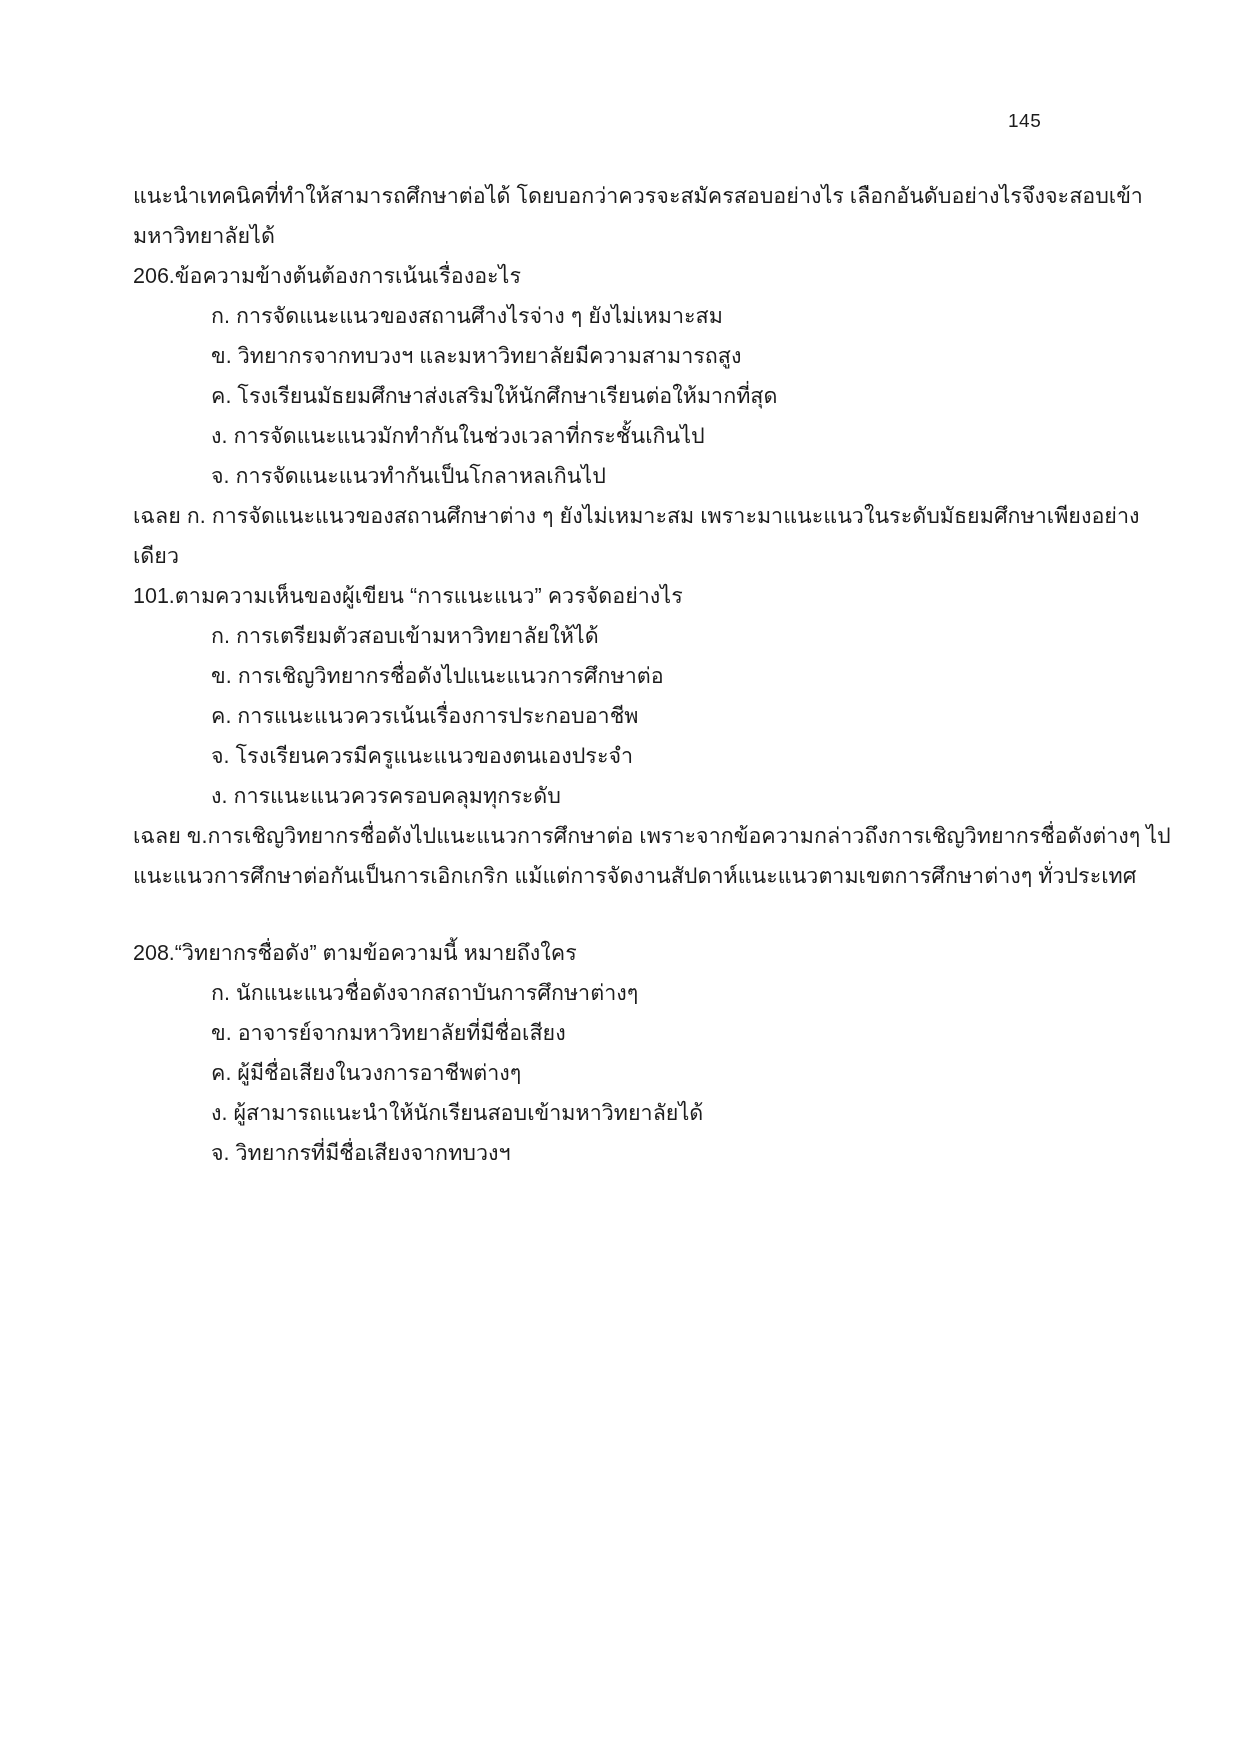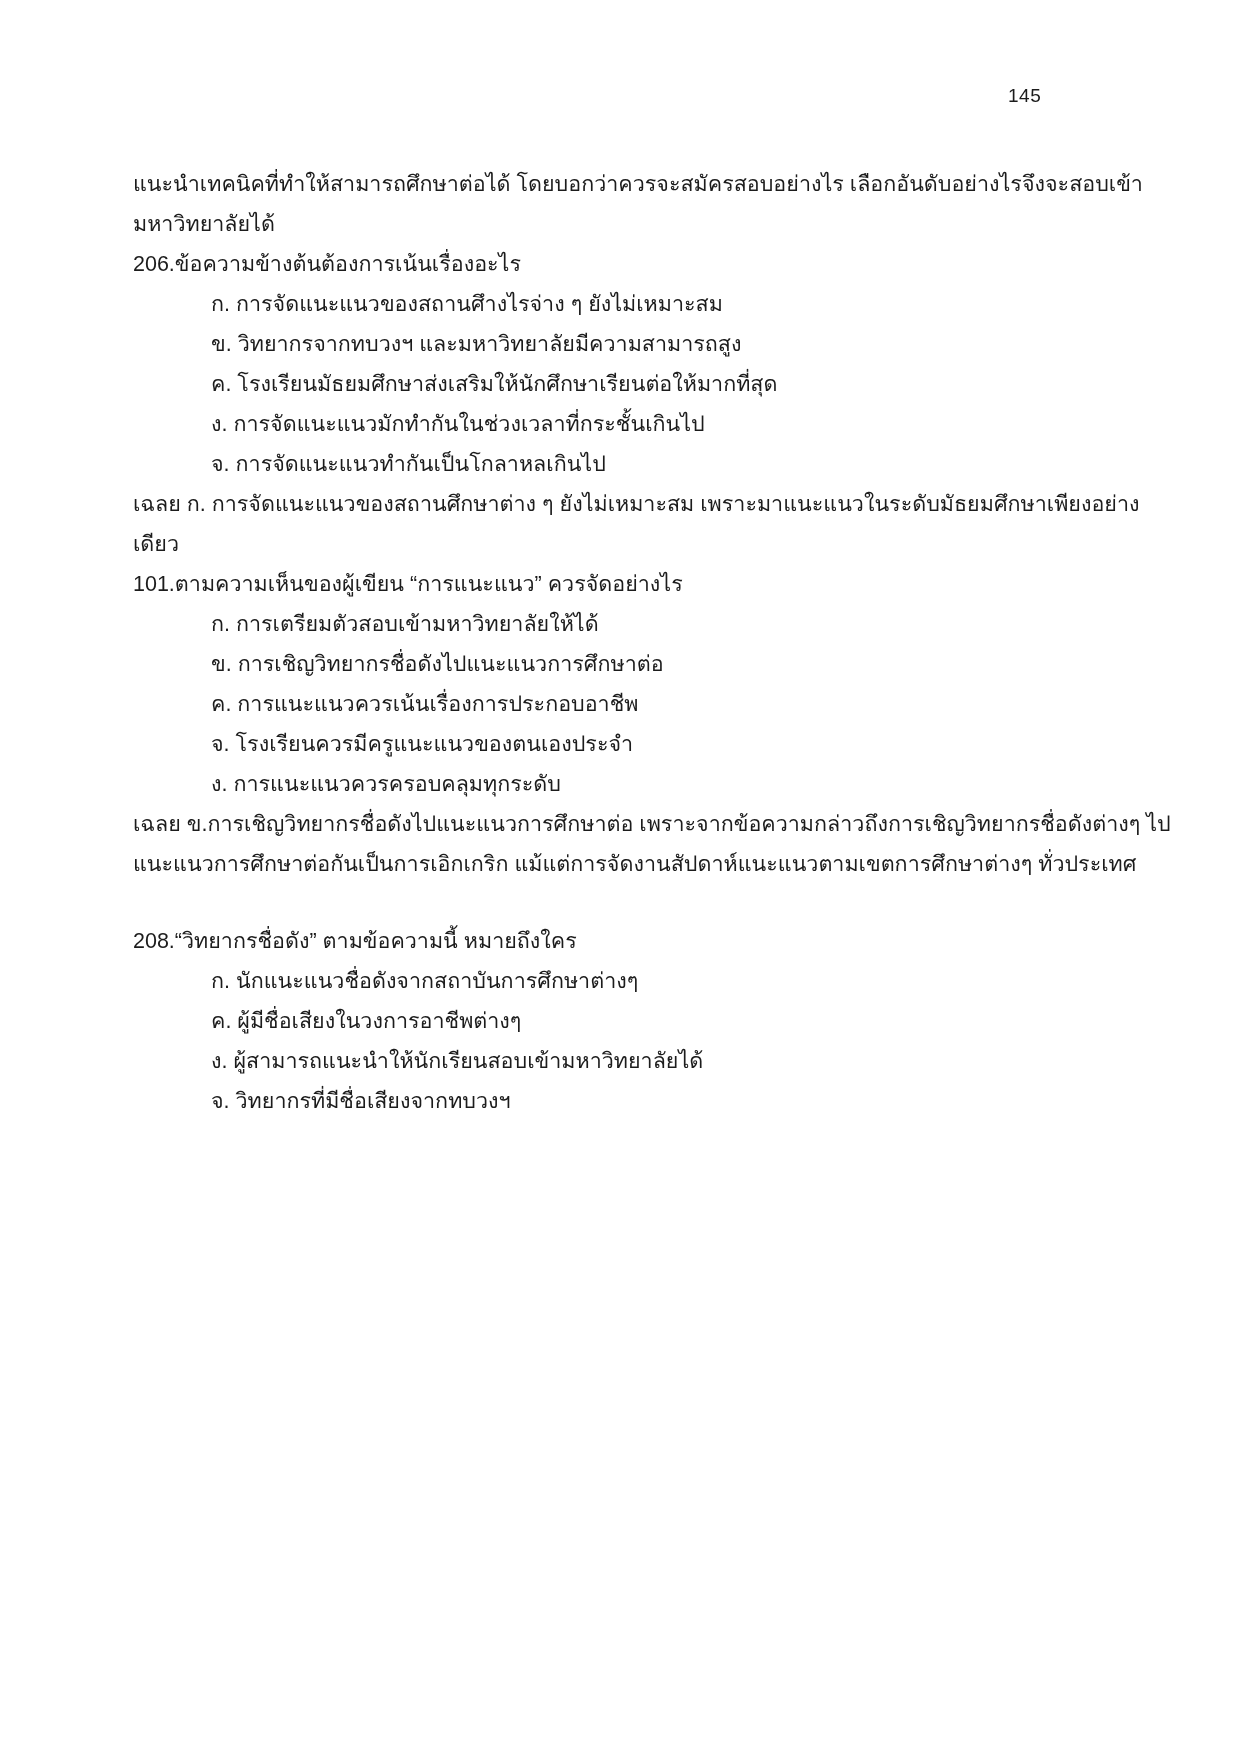--- a/index.html
+++ b/index.html
@@ -11,28 +11,28 @@
     position: relative;
     width: 1240px;
     height: 1754px;
     background: #ffffff;
     font-family: "Liberation Sans", sans-serif;
     color: #1c1c1c;
     overflow: hidden;
   }
   .page-number {
     position: absolute;
-    top: 85px;
+    top: 110px;
     left: 1008px;
     font-size: 19px;
     letter-spacing: 0.5px;
   }
   .doc {
     position: absolute;
-    top: 164px;
+    top: 176px;
     left: 133px;
     width: 975px;
   }
   .line {
     font-size: 21.5px;
     line-height: 40px;
     height: 40px;
     white-space: nowrap;
   }
   .line.choice {
@@ -65,17 +65,18 @@
       <div class="line choice"><span>ก. การเตรียมตัวสอบเข้ามหาวิทยาลัยให้ได้</span></div>
       <div class="line choice"><span>ข. การเชิญวิทยากรชื่อดังไปแนะแนวการศึกษาต่อ</span></div>
       <div class="line choice"><span>ค. การแนะแนวควรเน้นเรื่องการประกอบอาชีพ</span></div>
       <div class="line choice"><span>จ. โรงเรียนควรมีครูแนะแนวของตนเองประจำ</span></div>
       <div class="line choice"><span>ง. การแนะแนวควรครอบคลุมทุกระดับ</span></div>
       <div class="line body"><span class="bold">เฉลย ข.</span><span>การเชิญวิทยากรชื่อดังไปแนะแนวการศึกษาต่อ เพราะจากข้อความกล่าวถึงการเชิญวิทยากรชื่อดังต่างๆ ไป</span></div>
       <div class="line body"><span>แนะแนวการศึกษาต่อกันเป็นการเอิกเกริก แม้แต่การจัดงานสัปดาห์แนะแนวตามเขตการศึกษาต่างๆ ทั่วประเทศ</span></div>
       <div class="line body spacer"></div>
       <div class="line body"><span class="bold">208.</span><span class="bold">“วิทยากรชื่อดัง</span><span>” ตามข้อความนี้ หมายถึงใคร</span></div>
       <div class="line choice"><span>ก. นักแนะแนวชื่อดังจากสถาบันการศึกษาต่างๆ</span></div>
+      <div class="line choice"><span>ข. อาจารย์จากมหาวิทยาลัยที่มีชื่อเสียง</span></div>
       <div class="line choice"><span>ค. ผู้มีชื่อเสียงในวงการอาชีพต่างๆ</span></div>
       <div class="line choice"><span>ง. ผู้สามารถแนะนำให้นักเรียนสอบเข้ามหาวิทยาลัยได้</span></div>
       <div class="line choice"><span>จ. วิทยากรที่มีชื่อเสียงจากทบวงฯ</span></div>
     </div>
 </div>
 
 </body></html>

